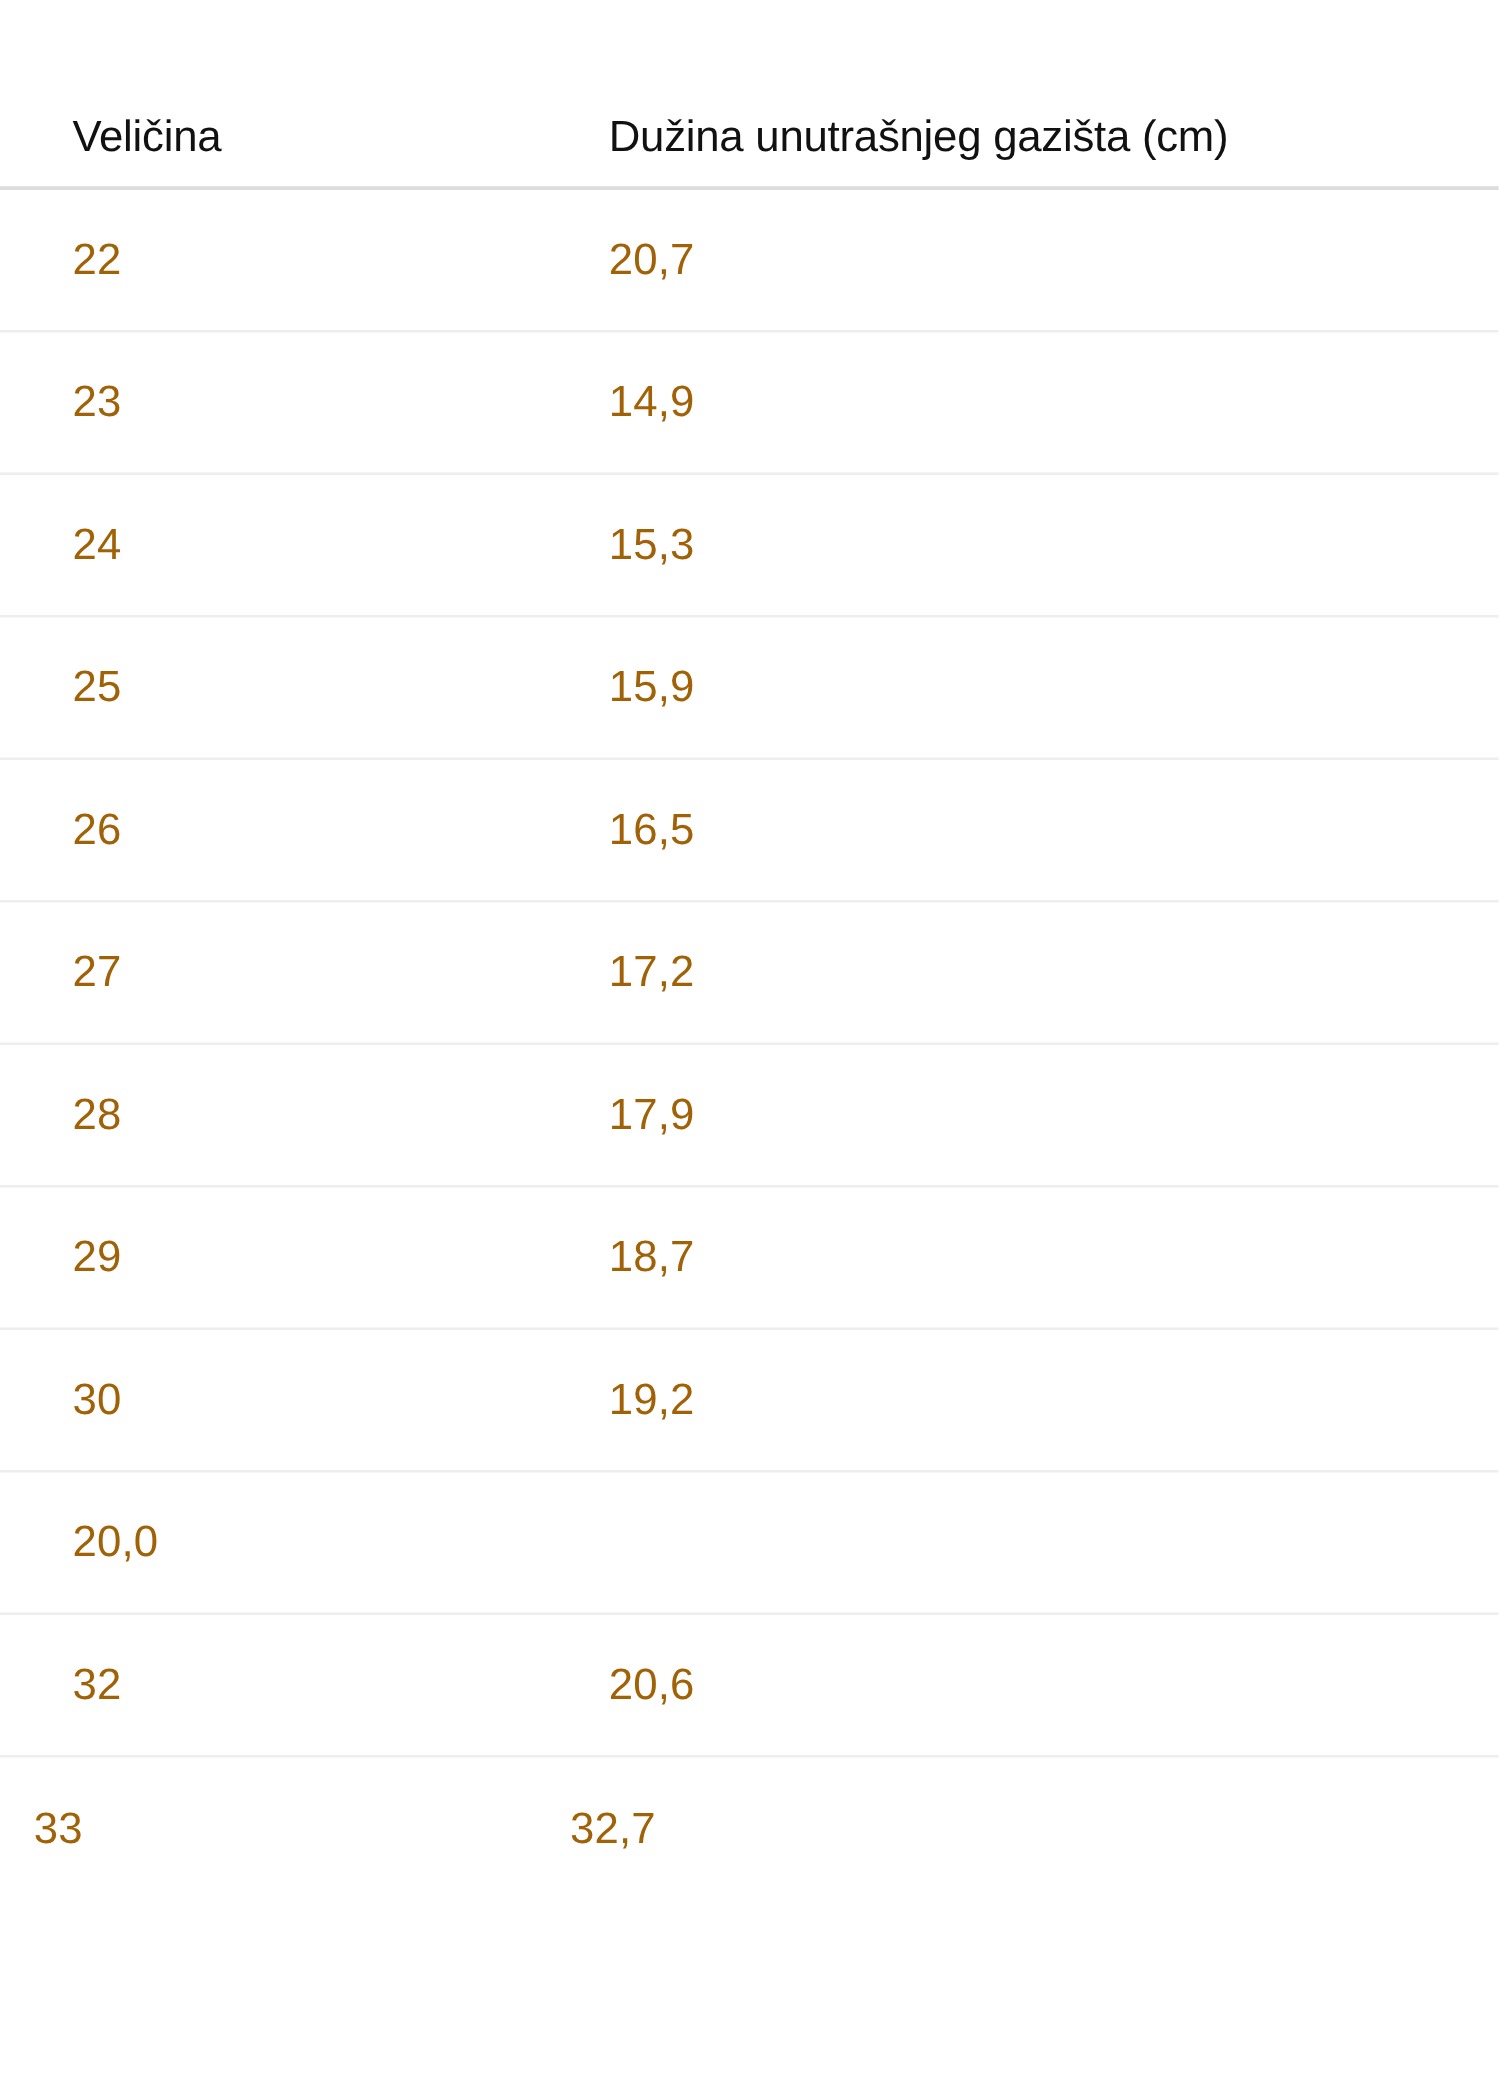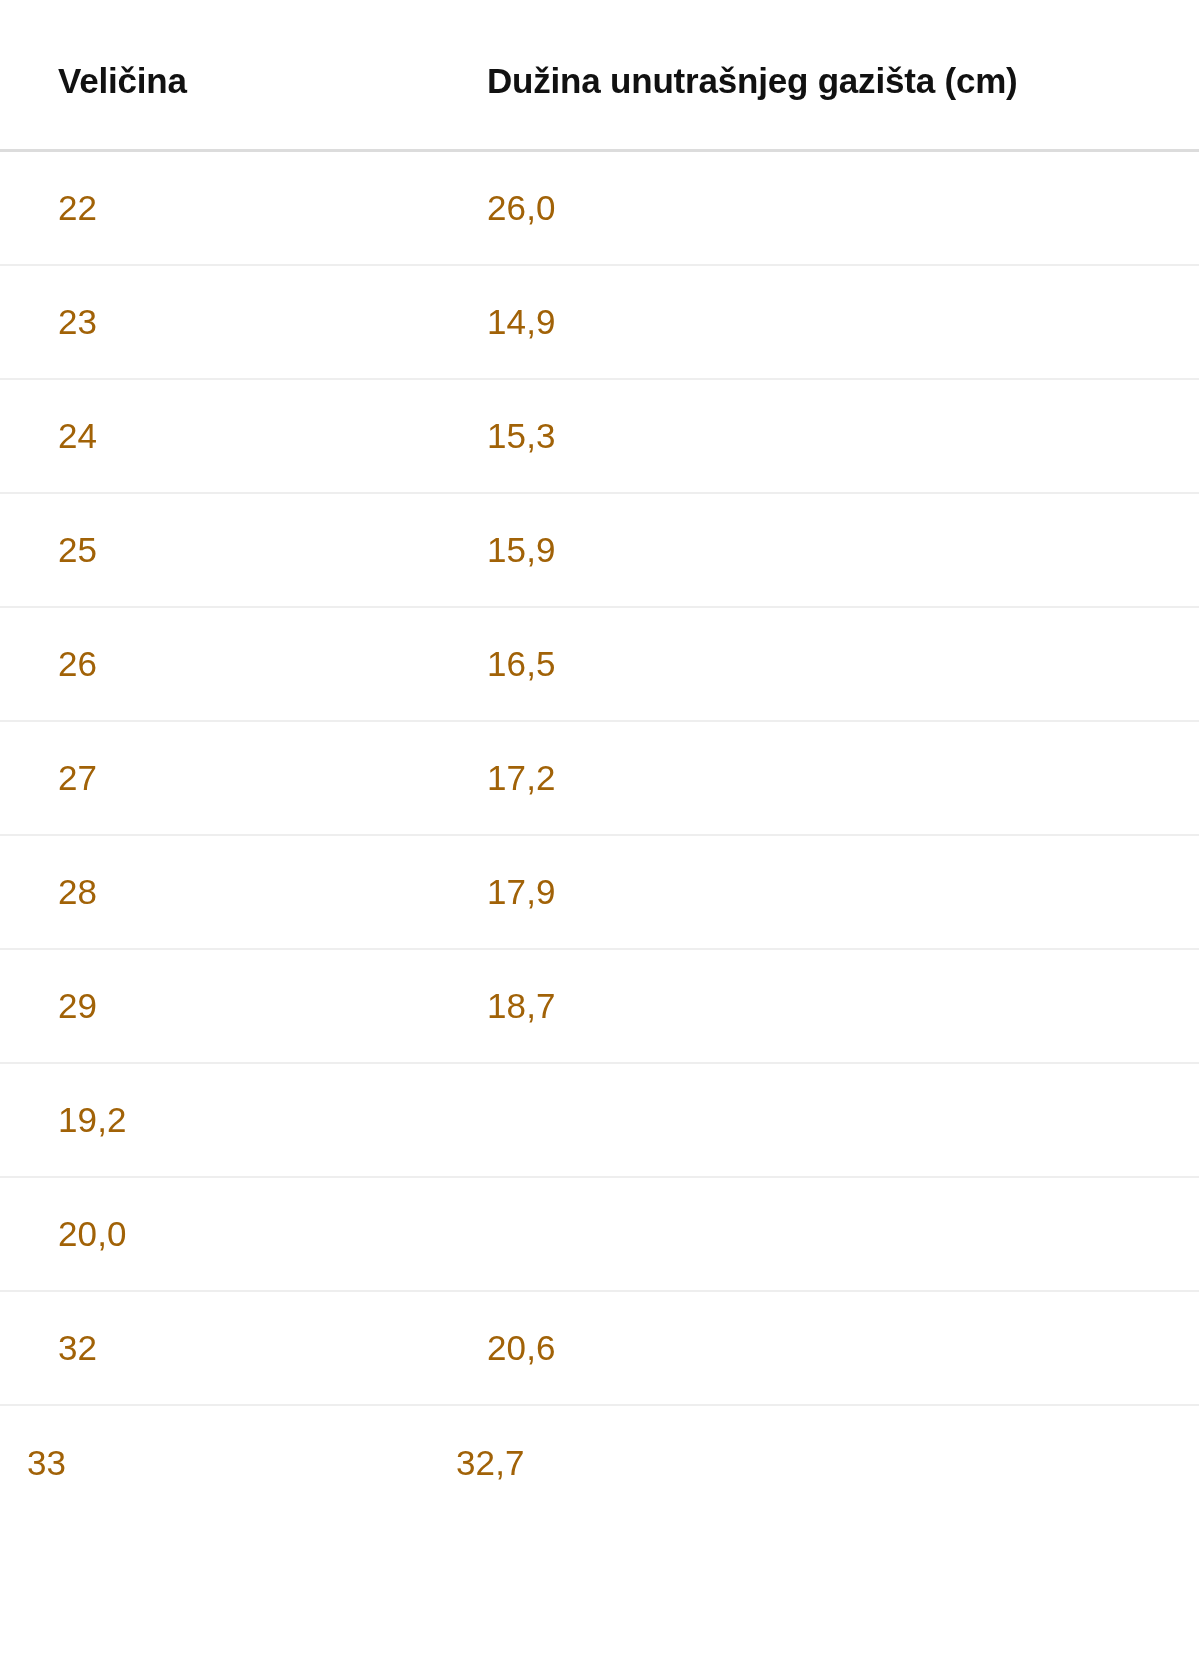--- a/index.html
+++ b/index.html
@@ -30,25 +30,25 @@
     align-items: flex-end;
     box-sizing: border-box;
     padding: 0 2px 0 58px;
     height: 152px;
     border-bottom: 3px solid #dcdcdc;
   }
 
   .chart-header .col {
     box-sizing: border-box;
     font-size: 35px;
-    font-weight: 700;
+    font-weight: 400;
     line-height: 1.32;
     letter-spacing: -0.2px;
     color: #111111;
-    padding-bottom: 45px;
+    padding-bottom: 16px;
   }
 
   .col-size {
     width: 429px;
     flex: 0 0 429px;
   }
 
   .col-length {
     flex: 1 1 auto;
     padding-right: 60px;
@@ -98,21 +98,21 @@
 
   <div class="chart-header">
     <div class="col col-size">Veličina</div>
     <div class="col col-length">Dužina unutrašnjeg gazišta (cm)</div>
   </div>
 
   <div class="chart-body">
 
   <div class="chart-row">
         <div class="cell cell-size">22</div>
-        <div class="cell cell-length">26,0</div>
+        <div class="cell cell-length">20,7</div>
       </div>
       <div class="chart-row">
         <div class="cell cell-size">23</div>
         <div class="cell cell-length">14,9</div>
       </div>
       <div class="chart-row">
         <div class="cell cell-size">24</div>
         <div class="cell cell-length">15,3</div>
       </div>
       <div class="chart-row">
@@ -129,20 +129,21 @@
       </div>
       <div class="chart-row">
         <div class="cell cell-size">28</div>
         <div class="cell cell-length">17,9</div>
       </div>
       <div class="chart-row">
         <div class="cell cell-size">29</div>
         <div class="cell cell-length">18,7</div>
       </div>
       <div class="chart-row">
+        <div class="cell cell-size">30</div>
         <div class="cell cell-length">19,2</div>
       </div>
       <div class="chart-row">
         <div class="cell cell-length">20,0</div>
       </div>
       <div class="chart-row">
         <div class="cell cell-size">32</div>
         <div class="cell cell-length">20,6</div>
       </div>
       <div class="chart-row">

